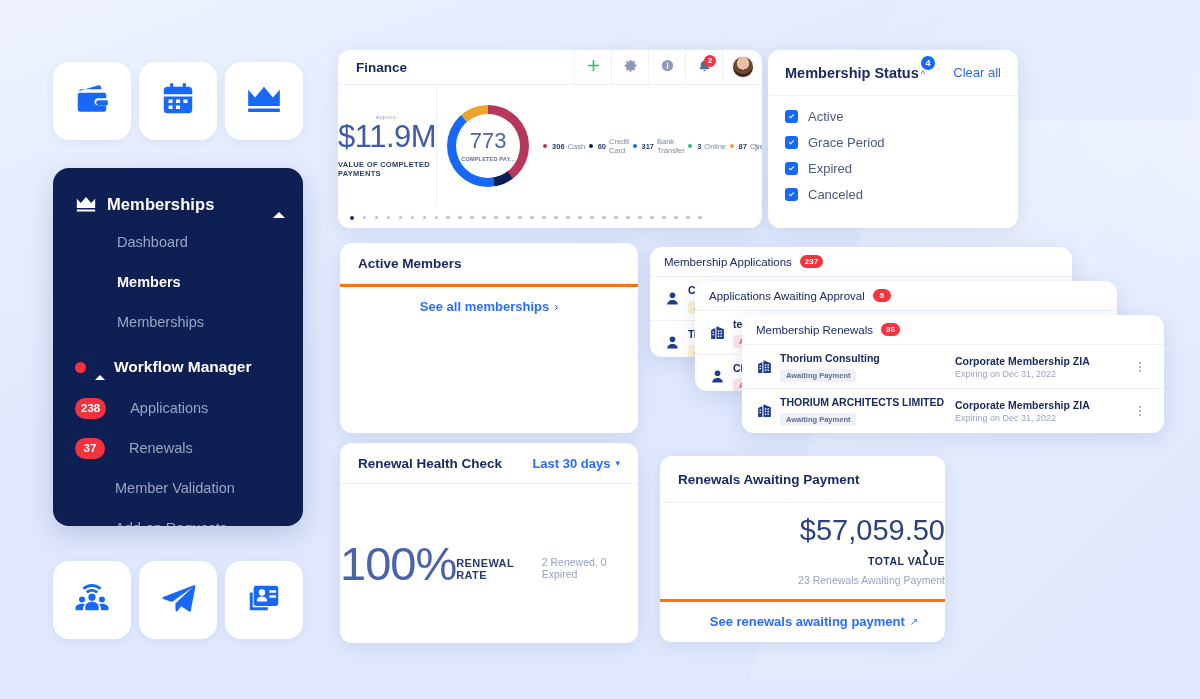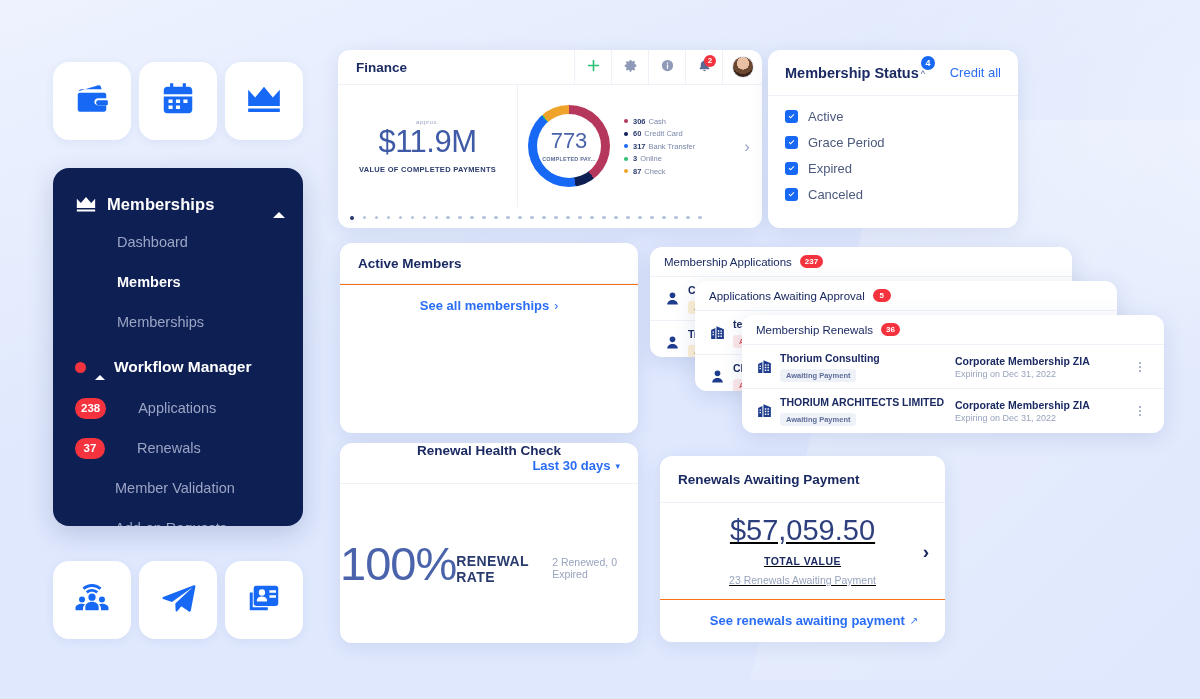--- a/index.html
+++ b/index.html
@@ -63,21 +63,21 @@
     height: 40px; padding-left: 64px;
     color: #9aa5c4; font-size: 14.5px;
   }
   .nav-item.active { color: #ffffff; font-weight: bold; }
   .nav-section {
     display: flex; align-items: center; gap: 9px;
     height: 42px; padding-left: 22px; margin-top: 4px;
   }
   .nav-section .dot { width: 11px; height: 11px; border-radius: 50%; background: #f5333f; flex: none; }
   .nav-section .label { color: #fff; font-size: 15.5px; font-weight: bold; }
-  .nav-badge-row { display: flex; align-items: center; height: 40px; padding-left: 22px; gap: 12px; text-align: right; }
+  .nav-badge-row { display: flex; align-items: center; height: 40px; padding-left: 22px; gap: 4px; text-align: right; }
   .nav-badge {
     min-width: 30px; height: 21px; padding: 0 6px;
     background: #f5333f; color: #fff; border-radius: 11px;
     font-size: 11.5px; font-weight: bold;
     display: flex; align-items: center; justify-content: center;
     flex: none;
   }
   .nav-badge-row .label { color: #9aa5c4; font-size: 14.5px; margin-left: 20px; }
 
   
@@ -131,21 +131,21 @@
   .fin-right { flex: 1; display: flex; align-items: center; padding-left: 6px; position: relative; }
   .donut { position: relative; width: 82px; height: 82px; flex: none; margin-left: 4px; }
   .donut-ring { width: 82px; height: 82px; border-radius: 50%; }
   .donut-hole {
     position: absolute; left: 9px; top: 9px; width: 64px; height: 64px;
     border-radius: 50%; background: #fff;
     display: flex; flex-direction: column; align-items: center; justify-content: center;
   }
   .donut-num { font-size: 22px; color: #4a63ab; line-height: 1; }
   .donut-cap { font-size: 5.5px; color: #5d6d99; font-weight: bold; letter-spacing: .2px; margin-top: 4px; }
-  .legend { margin-left: 14px; display: flex; flex-direction: column; gap: 3.5px; }
+  .legend { margin-left: 14px; display: flex; gap: 3.5px; }
   .legend-row { display: flex; align-items: center; font-size: 7.5px; color: #7b87a8; }
   .legend-dot { width: 4px; height: 4px; border-radius: 50%; margin-right: 5px; flex: none; }
   .legend-val { color: #2a3b6e; font-weight: bold; margin-right: 3px; }
   .fin-next {
     position: absolute; right: 12px; top: 50%; transform: translateY(-50%);
     color: #9aa5c4; font-size: 17px; line-height: 1;
   }
   .fin-dots { display: flex; align-items: center; gap: 8.6px; padding: 0 12px; height: 21px; }
   .fin-dot { width: 3.4px; height: 3.4px; border-radius: 50%; background: #b9c3dd; flex: none; }
   .fin-dot.on { background: #27336b; width: 4px; height: 4px; }
@@ -175,34 +175,34 @@
   
   #active-members { left: 340px; top: 243px; width: 298px; height: 190px; }
   #active-members .card-head { height: 41px; }
   .am-body {
     height: 106px; display: flex; flex-direction: column;
     align-items: center; justify-content: center;
   }
   .am-num { font-size: 45px; color: #4a63ab; line-height: 1; letter-spacing: -.5px; }
   .am-cap { font-size: 10.5px; color: #2a3b6e; font-weight: bold; letter-spacing: .5px; margin-top: 12px; }
   .card-foot {
-    height: 42px; border-top: 1px solid #f97316;
+    height: 42px; border-top: 3px solid #f97316;
     display: flex; align-items: center; justify-content: center; gap: 5px;
   }
   .foot-link { color: #2a6df5; font-size: 13px; font-weight: bold; }
   .foot-chev { color: #2a6df5; font-size: 12px; }
 
   
   #health { left: 340px; top: 443px; width: 298px; height: 200px; }
-  #health .card-head { height: 41px; flex-direction: column; }
+  #health .card-head { height: 41px; }
   .period { margin-left: auto; display: flex; align-items: center; gap: 5px; color: #2a6df5; font-size: 13px; font-weight: bold; }
   .period .chev { font-size: 9px; font-weight: normal; }
   .hc-body { height: 158px; display: flex; flex-direction: row; align-items: center; justify-content: center; }
   .hc-num { font-size: 47px; color: #4a63ab; line-height: 1; letter-spacing: -1px; }
-  .hc-cap { font-size: 14px; color: #2a3b6e; font-weight: bold; letter-spacing: .4px; margin-top: 11px; }
+  .hc-cap { font-size: 11px; color: #2a3b6e; font-weight: bold; letter-spacing: .4px; margin-top: 11px; }
   .hc-sub { font-size: 10.5px; color: #98a3bd; margin-top: 9px; }
 
   
   .stack-card { position: absolute; background: #fff; border-radius: 12px; box-shadow: 0 5px 22px rgba(35,65,140,.13); overflow: hidden; }
   #apps-card     { left: 650px; top: 247px; width: 422px; height: 110px; z-index: 3; }
   #approval-card { left: 695px; top: 281px; width: 422px; height: 110px; z-index: 4; }
   #renewals-card { left: 742px; top: 315px; width: 422px; height: 118px; z-index: 5; }
   .stack-head { display: flex; align-items: center; gap: 8px; padding: 0 14px; height: 29px; }
   .stack-title { color: #1b2a62; font-size: 11.5px; font-weight: normal; }
   .stack-badge {
@@ -224,21 +224,21 @@
   .pill.pink { background: #fde8e8; color: #e0555c; }
   .row-right { width: 175px; flex: none; }
   .row-plan { font-size: 10.5px; color: #1b2a62; font-weight: bold; }
   .row-exp { font-size: 9px; color: #98a3bd; margin-top: 2px; }
   .kebab { width: 20px; flex: none; display: flex; flex-direction: column; align-items: center; gap: 2px; }
   .kebab i { width: 2px; height: 2px; border-radius: 50%; background: #8e9ab8; display: block; }
 
   
   #awaiting { left: 660px; top: 456px; width: 285px; height: 186px; z-index: 6; }
   #awaiting .card-head { height: 47px; }
-  .aw-body { height: 96px; display: flex; flex-direction: column; align-items: center; justify-content: center; position: relative; text-decoration: underline; }
+  .aw-body { height: 96px; display: flex; flex-direction: column; align-items: flex-end; justify-content: center; position: relative; }
   .aw-num { font-size: 29px; color: #2d3f7d; line-height: 1; }
   .aw-cap { font-size: 10.5px; color: #1b2a62; font-weight: bold; letter-spacing: .5px; margin-top: 10px; }
   .aw-sub { font-size: 10.5px; color: #98a3bd; margin-top: 7px; }
   .aw-next { position: absolute; right: 16px; top: 50%; transform: translateY(-50%); color: #1b2a62; font-size: 19px; font-weight: bold; line-height: 1; }
   #awaiting .card-foot { height: 42px; padding-left: 23px; }
 </style>
 </head>
 <body>
 
 <div id="stage">
@@ -451,21 +451,21 @@
       </div>
   </div>
 
   <div class="card" id="status-card">
     <div class="card-head">
       <div class="status-title-wrap">
         <span class="status-title">Membership Status</span>
         <span class="status-count">4</span>
         <span class="status-caret">^</span>
       </div>
-      <span class="clear-all">Credit all</span>
+      <span class="clear-all">Clear all</span>
     </div>
     <div class="status-list" id="status-list">
         <div class="status-row">
           <span class="cbx">
             <svg viewBox="0 0 24 24">
               <path d="M9.6 17.2 4.4 12l1.8-1.8 3.4 3.4 8-8L19.4 7.4z"></path>
             </svg>
           </span>
           <span class="status-label">Active</span>
         </div>

